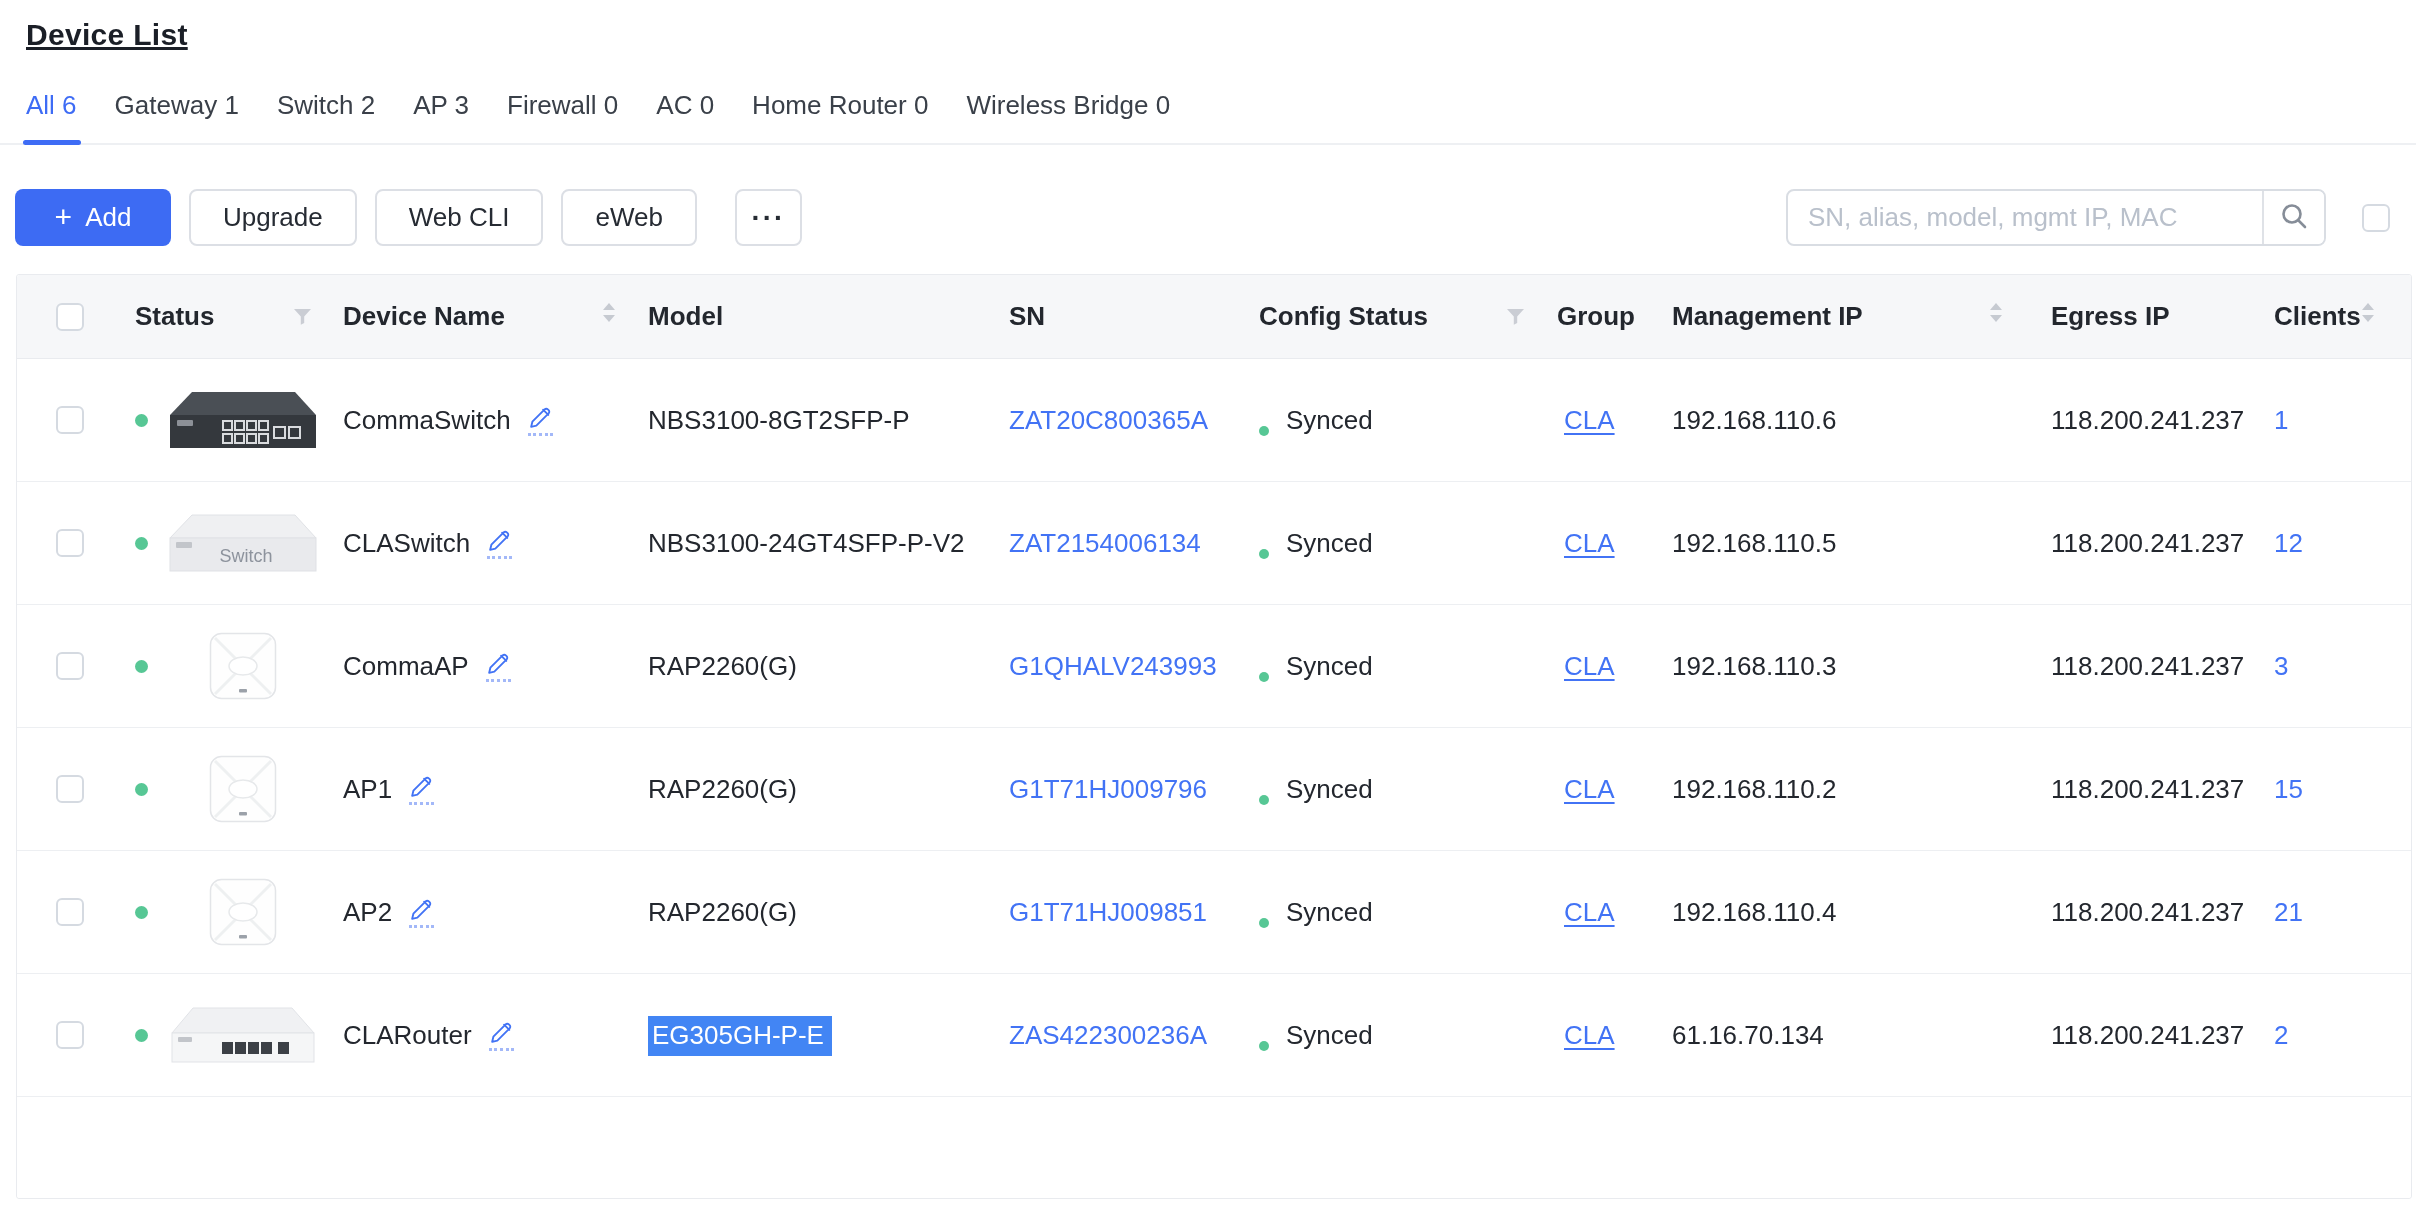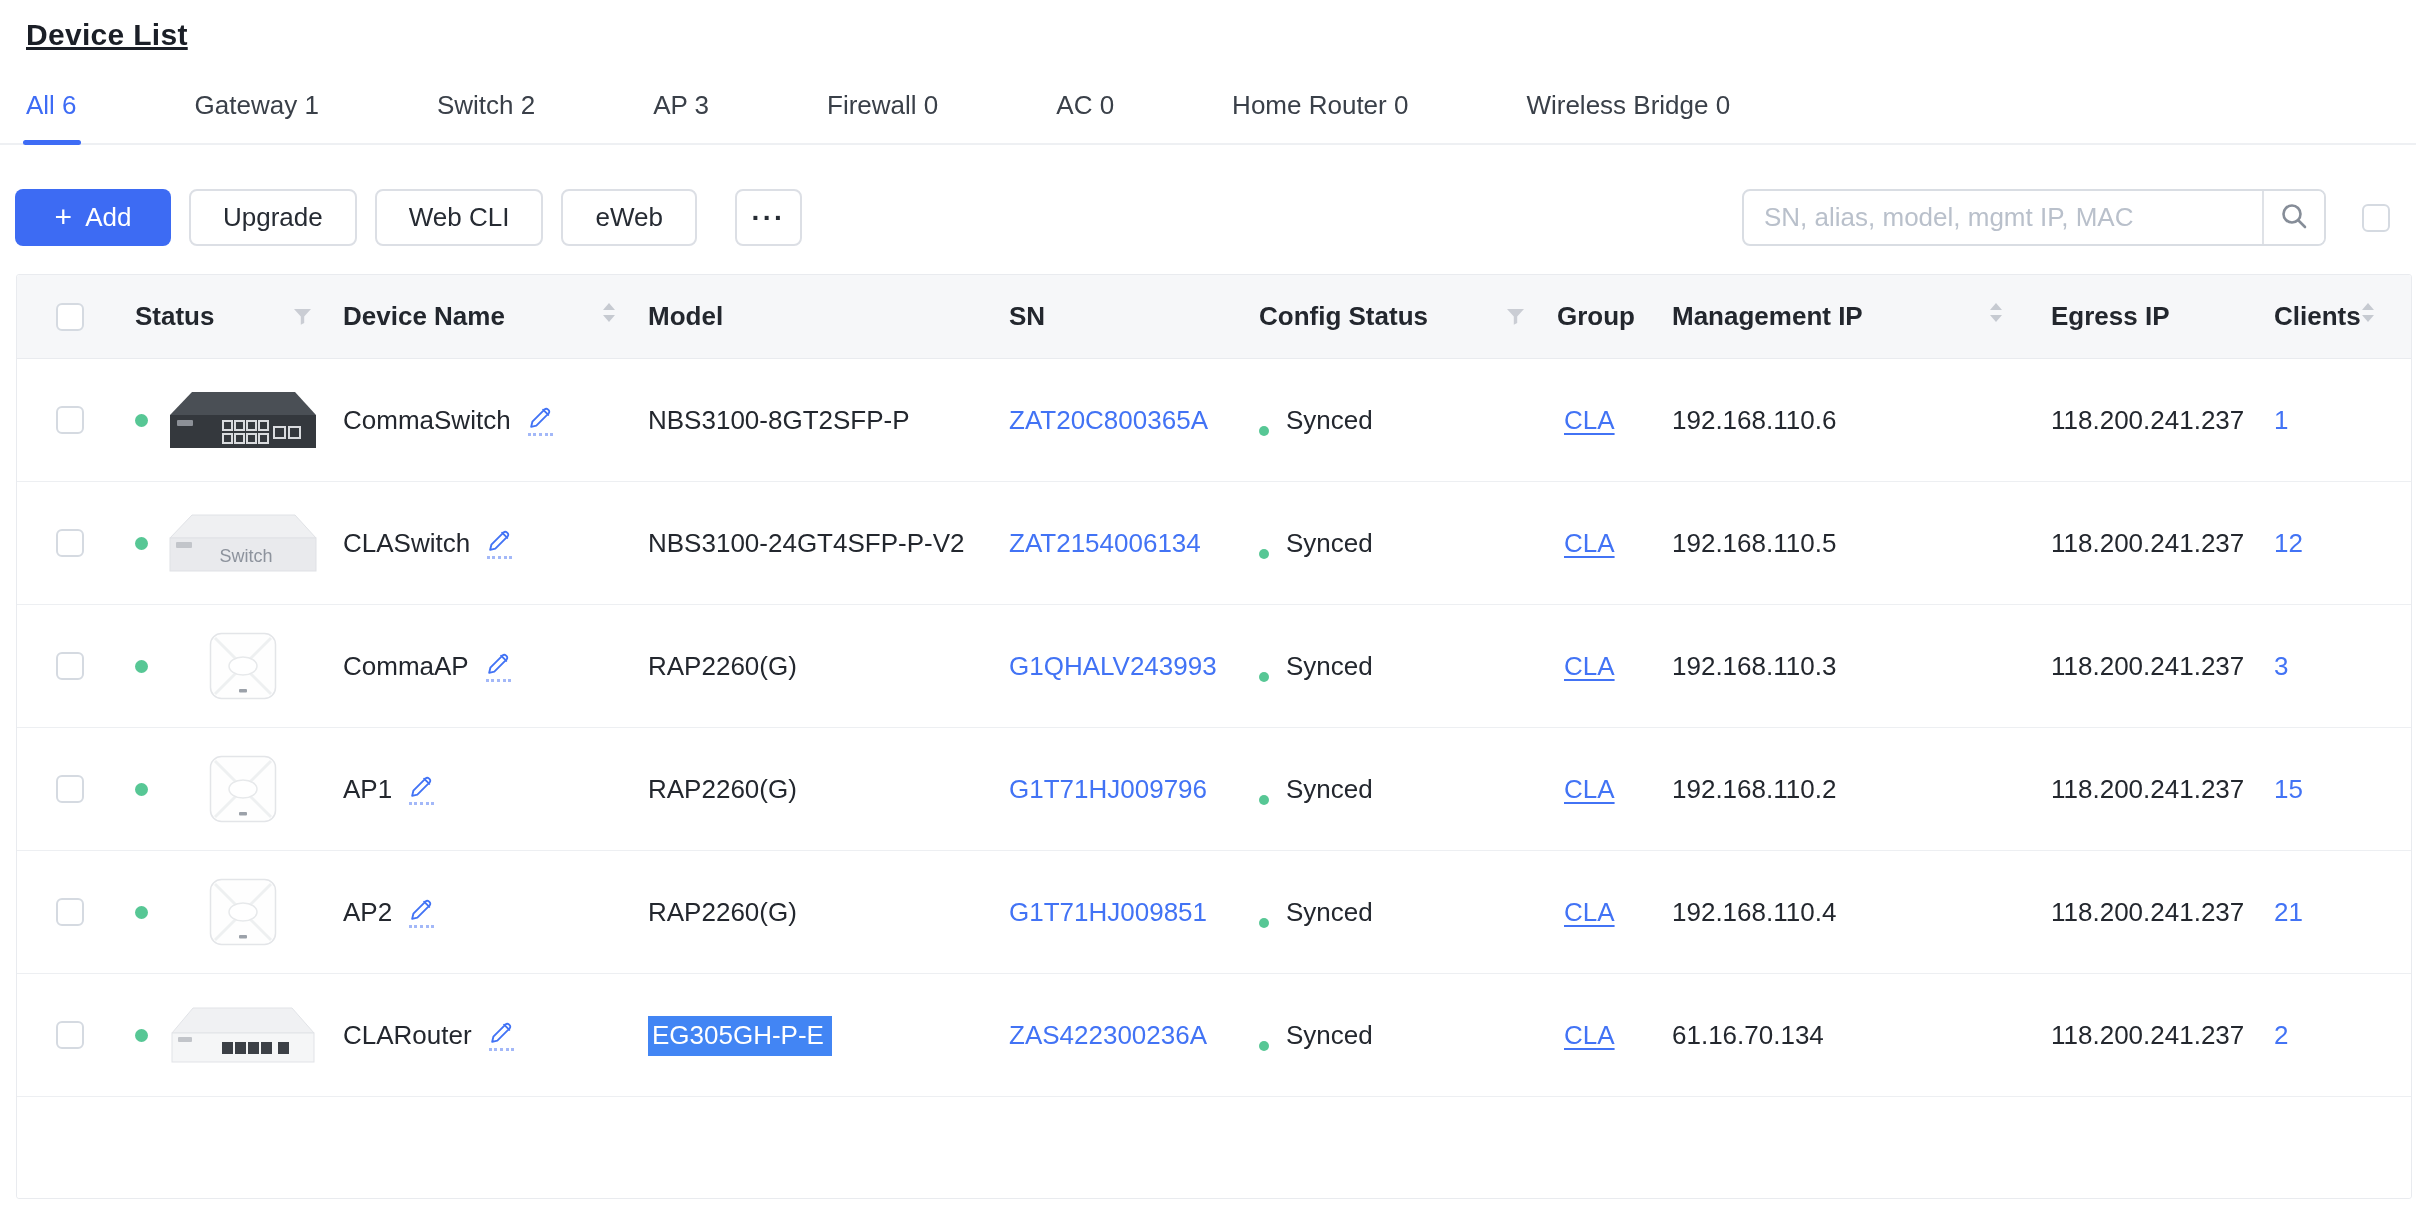--- a/index.html
+++ b/index.html
@@ -4,36 +4,36 @@
 <style>
   * { box-sizing: border-box; margin: 0; padding: 0; }
   html,body { width: 2416px; height: 1216px; background:#fff; overflow:hidden;
     font-family: "Liberation Sans", sans-serif; color:#23272e; }
 
   
   .header { padding: 18px 0 0 26px; }
   .title { font-size: 30px; font-weight: 700; color: #1b1f27; letter-spacing: .3px; text-decoration: underline; }
 
   .tabs-wrap { margin-top: 38px; border-bottom: 2px solid #eef0f3; padding-left: 26px; }
-  .tabs { display: flex; gap: 118px; }
+  .tabs { display: flex; gap: 38px; }
   .tab { font-size: 26px; color: #3a4049; padding-bottom: 22px; position: relative; cursor: pointer; white-space: nowrap; }
   .tab.active { color: #3e6cf5; }
   .tab.active::after { content:""; position:absolute; left:-3px; bottom:-2px; width:58px; height:5px;
     background:#3e6cf5; border-radius:3px; }
 
   
   .toolbar { display:flex; align-items:center; margin-top: 44px; padding: 0 13px 0 15px; }
   .btn { height:57px; border:2px solid #dcdfe5; border-radius:8px; background:#fff; font-size:26px;
     color:#262b33; display:inline-flex; align-items:center; justify-content:center;
     padding:0 32px; margin-right:18px; cursor:pointer; white-space:nowrap; }
   .btn-add { background:#3d6bf3; border:none; color:#fff; width:156px; padding:0; gap:13px; }
   .btn-add .plus { font-size:30px; font-weight:400; line-height:1; position:relative; top:-1px; }
   .btn-more { width:67px; padding:0; margin-left:20px; font-weight:700; letter-spacing:2px; font-size:28px; }
 
-  .search { margin-left:auto; width:584px; height:57px; border:2px solid #d9dde3; border-radius:8px;
+  .search { margin-left:auto; width:540px; height:57px; border:2px solid #d9dde3; border-radius:8px;
     display:flex; align-items:stretch; background:#fff; overflow:hidden; }
   .search input { flex:1; border:none; outline:none; font-size:26px; color:#3a4049; padding:0 20px;
     font-family:"Liberation Sans", sans-serif; background:transparent; }
   .search input::placeholder { color:#b9c0cb; }
   .search-btn { width:62px; border-left:2px solid #dfe2e7; display:flex; align-items:center; justify-content:center; cursor:pointer; background:#fff; }
 
   .checkbox { width:28px; height:28px; border:2px solid #d5dae1; border-radius:6px; background:#fff; cursor:pointer; flex:none; }
   .top-check { margin-left:36px; margin-right:13px; }
 
   

